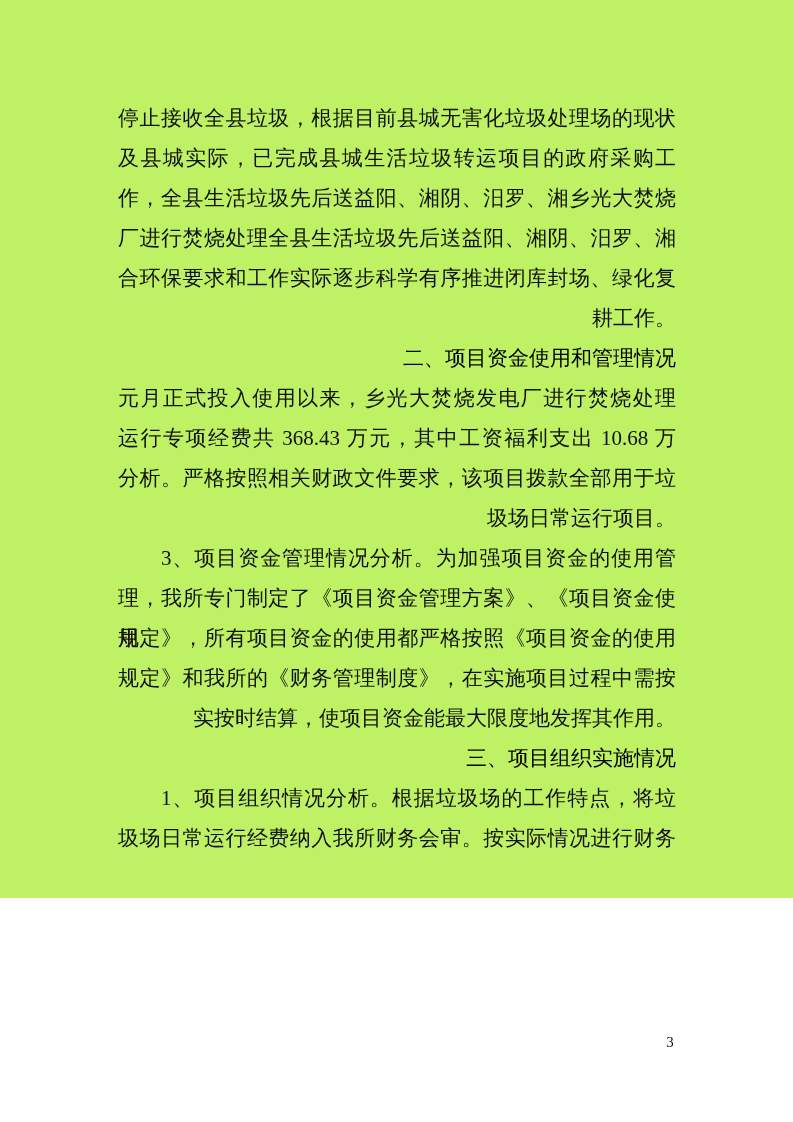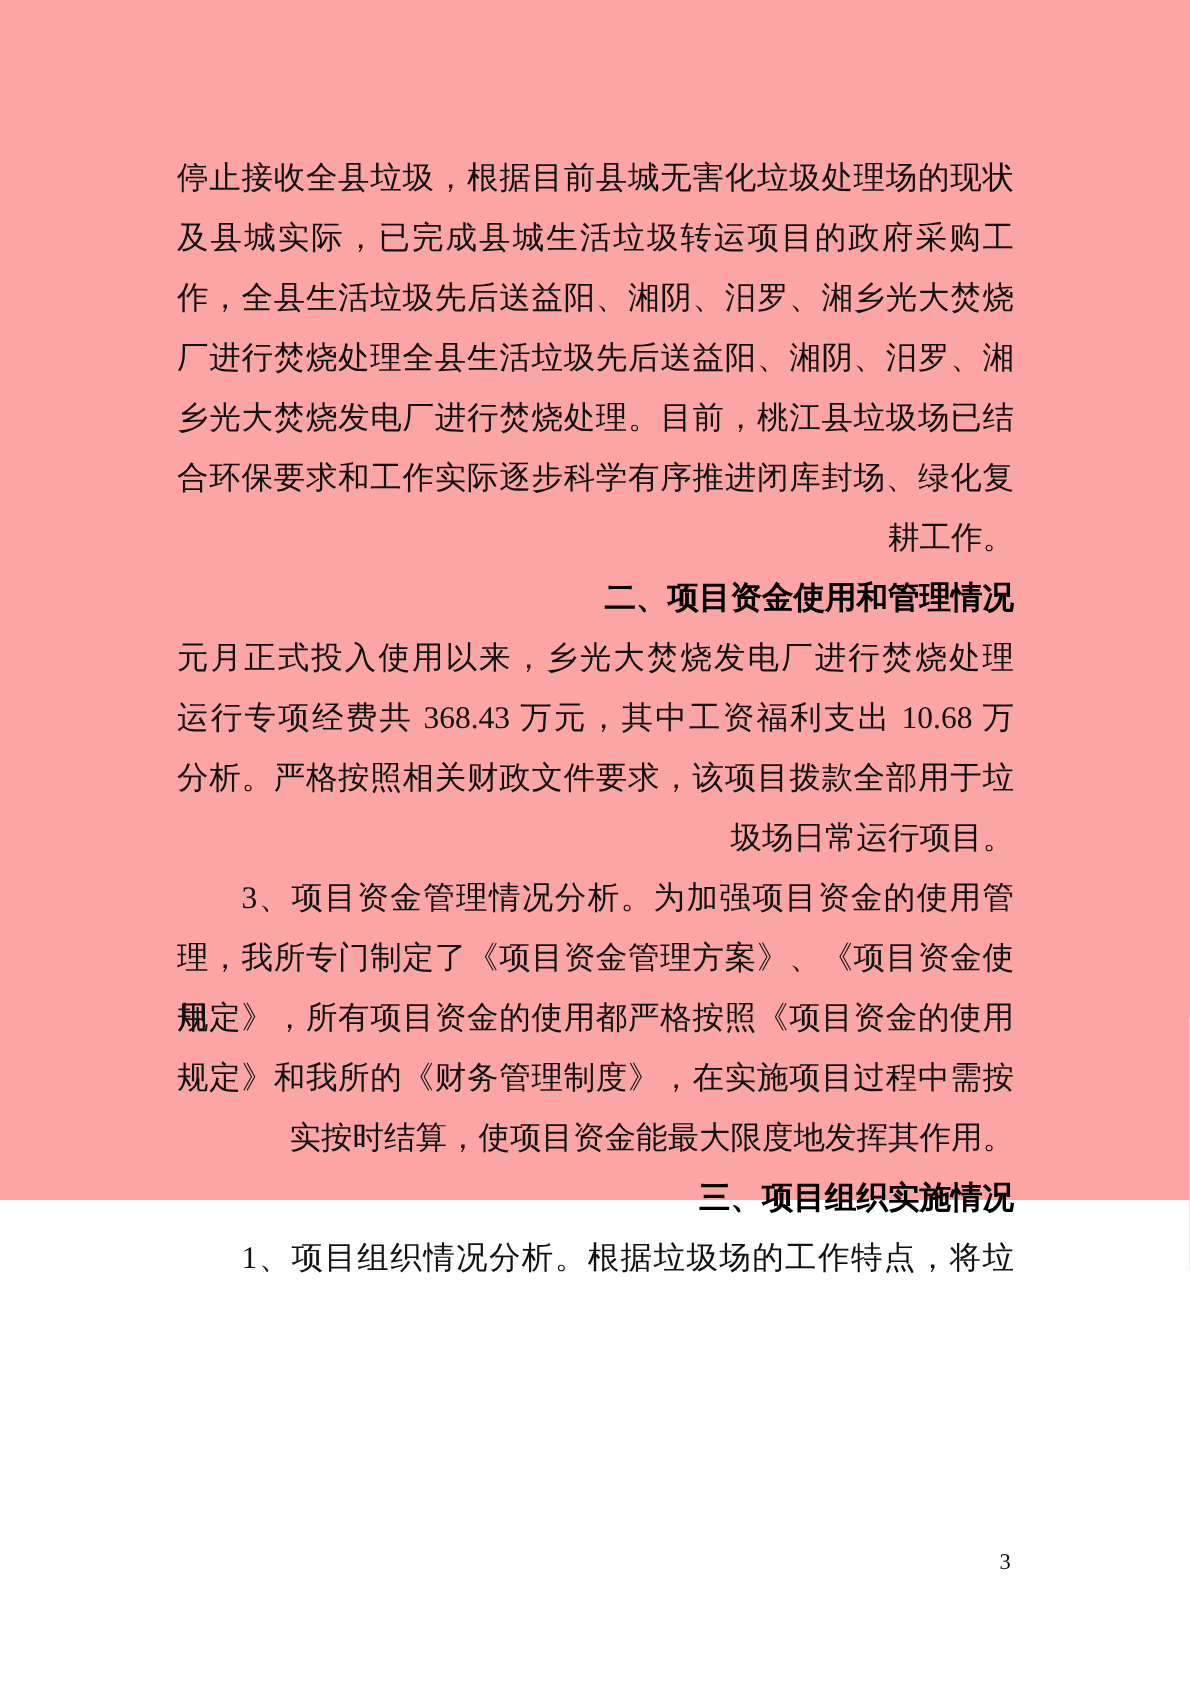--- a/index.html
+++ b/index.html
@@ -9,22 +9,22 @@
     height: 1122px;
     position: relative;
     font-family: "Liberation Serif", "DejaVu Serif", serif;
     color: #000000;
     overflow: hidden;
   }
   .page {
     position: absolute;
     left: 0; top: 0;
     width: 793px;
-    height: 800px;
-    background: #fca5a5;
+    height: 898px;
+    background: #bef264;
   }
   .doc-body {
     position: absolute;
     left: 118px;
     top: 98px;
     width: 558px;
   }
   .line {
     height: 40px;
     line-height: 40px;
@@ -32,21 +32,21 @@
     text-align: right;
     white-space: normal;
     color: #111111;
   }
   .line.justify {
     text-align: justify;
     text-align-last: justify;
     text-justify: inter-ideograph;
   }
   .line.bold {
-    font-weight: bold;
+    font-weight: normal;
     color: #000000;
   }
   .line.indent {
     text-indent: 43px;
   }
   .underline {
     text-underline-offset: 4px;
   }
   .page-number {
     position: absolute;
@@ -61,30 +61,30 @@
 </style>
 </head>
 <body>
 
 <div class="page">
   <div class="doc-body">
       <div class="line justify"><span>停止接收全县垃圾，根据目前县城无害化垃圾处理场的现状</span></div>
       <div class="line justify"><span>及县城实际，已完成县城生活垃圾转运项目的政府采购工</span></div>
       <div class="line justify"><span>作，全县生活垃圾先后送益阳、湘阴、汨罗、湘乡光大焚烧</span></div>
       <div class="line justify"><span>厂进行焚烧处理全县生活垃圾先后送益阳、湘阴、汨罗、湘</span></div>
-      <div class="line justify"><span>乡光大焚烧发电厂进行焚烧处理。目前，桃江县垃圾场已结</span></div>
       <div class="line justify"><span>合环保要求和工作实际逐步科学有序推进闭库封场、绿化复</span></div>
       <div class="line"><span>耕工作。</span></div>
       <div class="line bold indent"><span>二、项目资金使用和管理情况</span></div>
       <div class="line justify"><span>元月正式投入使用以来，乡光大焚烧发电厂进行焚烧处理</span></div>
       <div class="line justify"><span>运行专项经费共 </span><span class="underline">368.43</span><span> 万元，其中工资福利支出 </span><span class="underline">10.68</span><span> 万</span></div>
       <div class="line justify"><span>分析。严格按照相关财政文件要求，该项目拨款全部用于垃</span></div>
       <div class="line"><span>圾场日常运行项目。</span></div>
       <div class="line justify indent"><span>3、项目资金管理情况分析。为加强项目资金的使用管</span></div>
       <div class="line justify"><span>理，我所专门制定了《项目资金管理方案》、《项目资金使用</span></div>
       <div class="line justify"><span>规定》，所有项目资金的使用都严格按照《项目资金的使用</span></div>
       <div class="line justify"><span>规定》和我所的《财务管理制度》，在实施项目过程中需按</span></div>
       <div class="line"><span>实按时结算，使项目资金能最大限度地发挥其作用。</span></div>
       <div class="line bold indent"><span>三、项目组织实施情况</span></div>
       <div class="line justify indent"><span>1、项目组织情况分析。根据垃圾场的工作特点，将垃</span></div>
+      <div class="line justify"><span>圾场日常运行经费纳入我所财务会审。按实际情况进行财务</span></div>
     </div>
   <div class="page-number">3</div>
 </div>
 
 </body></html>

